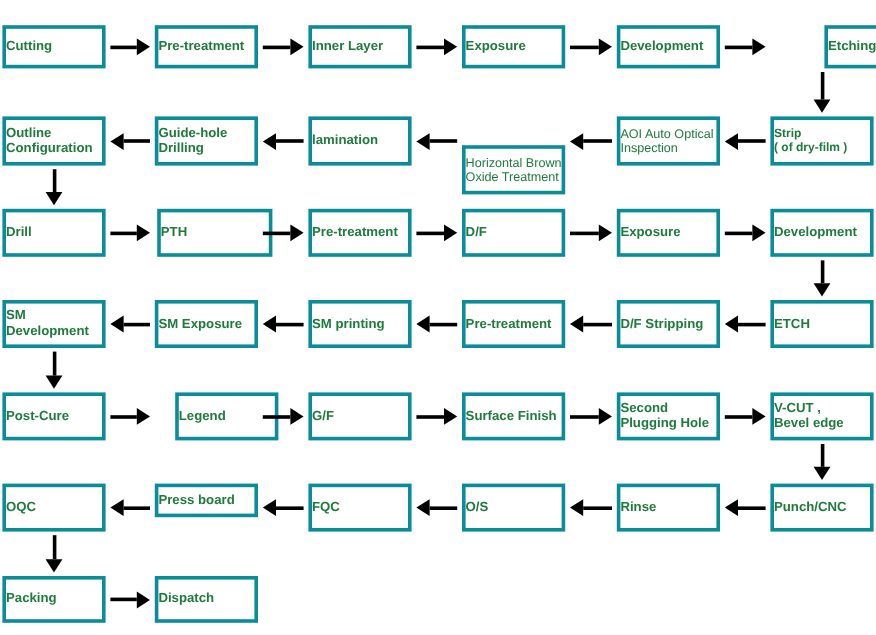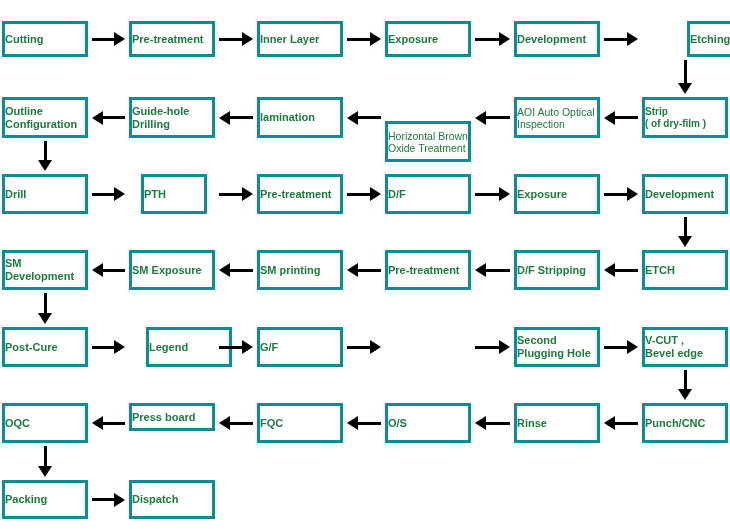--- a/index.html
+++ b/index.html
@@ -93,21 +93,21 @@
       <div>( of dry-film )</div>
     </div>
     <div class="arrow-h left" style="top: 116px; width: 22px; left: 103px;"></div>
     <div class="arrow-h left" style="top: 116px; width: 23px; left: 230px;"></div>
     <div class="arrow-h left" style="top: 116px; width: 23px; left: 358px;"></div>
     <div class="arrow-h left" style="top: 116px; width: 24px; left: 486px;"></div>
     <div class="arrow-h left" style="top: 116px; width: 23px; left: 615px;"></div>
     <div class="box" style="left: 2px; top: 174px; width: 86px; height: 40px;">
       <div>Drill</div>
     </div>
-    <div class="box" style="left: 141px; top: 174px; width: 66px; height: 40px;">
+    <div class="box" style="left: 131px; top: 174px; width: 96px; height: 40px;">
       <div>PTH</div>
     </div>
     <div class="box" style="left: 257px; top: 174px; width: 86px; height: 40px;">
       <div>Pre-treatment</div>
     </div>
     <div class="box" style="left: 385px; top: 174px; width: 86px; height: 40px;">
       <div>D/F</div>
     </div>
     <div class="box" style="left: 514px; top: 174px; width: 86px; height: 40px;">
       <div>Exposure</div>
@@ -145,20 +145,23 @@
     <div class="arrow-h left" style="top: 268.5px; width: 24px; left: 486px;"></div>
     <div class="arrow-h left" style="top: 268.5px; width: 23px; left: 615px;"></div>
     <div class="box" style="left: 2px; top: 327px; width: 86px; height: 40px;">
       <div>Post-Cure</div>
     </div>
     <div class="box" style="left: 146px; top: 327px; width: 86px; height: 40px;">
       <div>Legend</div>
     </div>
     <div class="box" style="left: 257px; top: 327px; width: 86px; height: 40px;">
       <div>G/F</div>
+    </div>
+    <div class="box" style="left: 385px; top: 327px; width: 86px; height: 40px;">
+      <div>Surface Finish</div>
     </div>
     <div class="box" style="left: 514px; top: 327px; width: 86px; height: 40px;">
       <div>Second</div>
       <div>Plugging Hole</div>
     </div>
     <div class="box" style="left: 642px; top: 327px; width: 86px; height: 40px;">
       <div>V-CUT ,</div>
       <div>Bevel edge</div>
     </div>
     <div class="arrow-h right" style="top: 345.5px; width: 22px; left: 92px;"></div>

